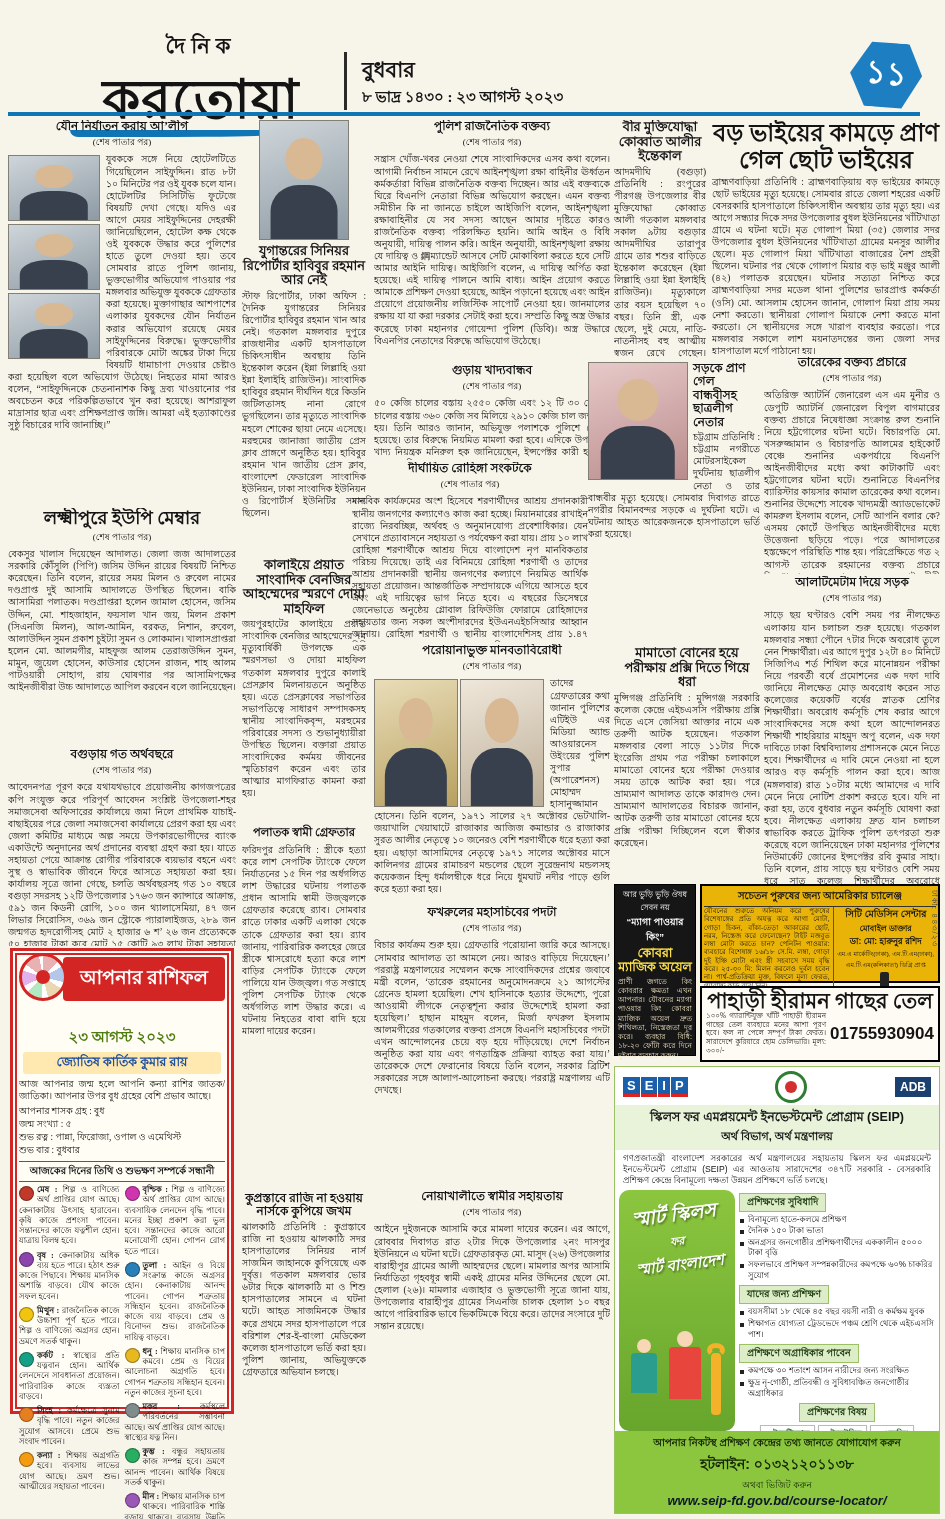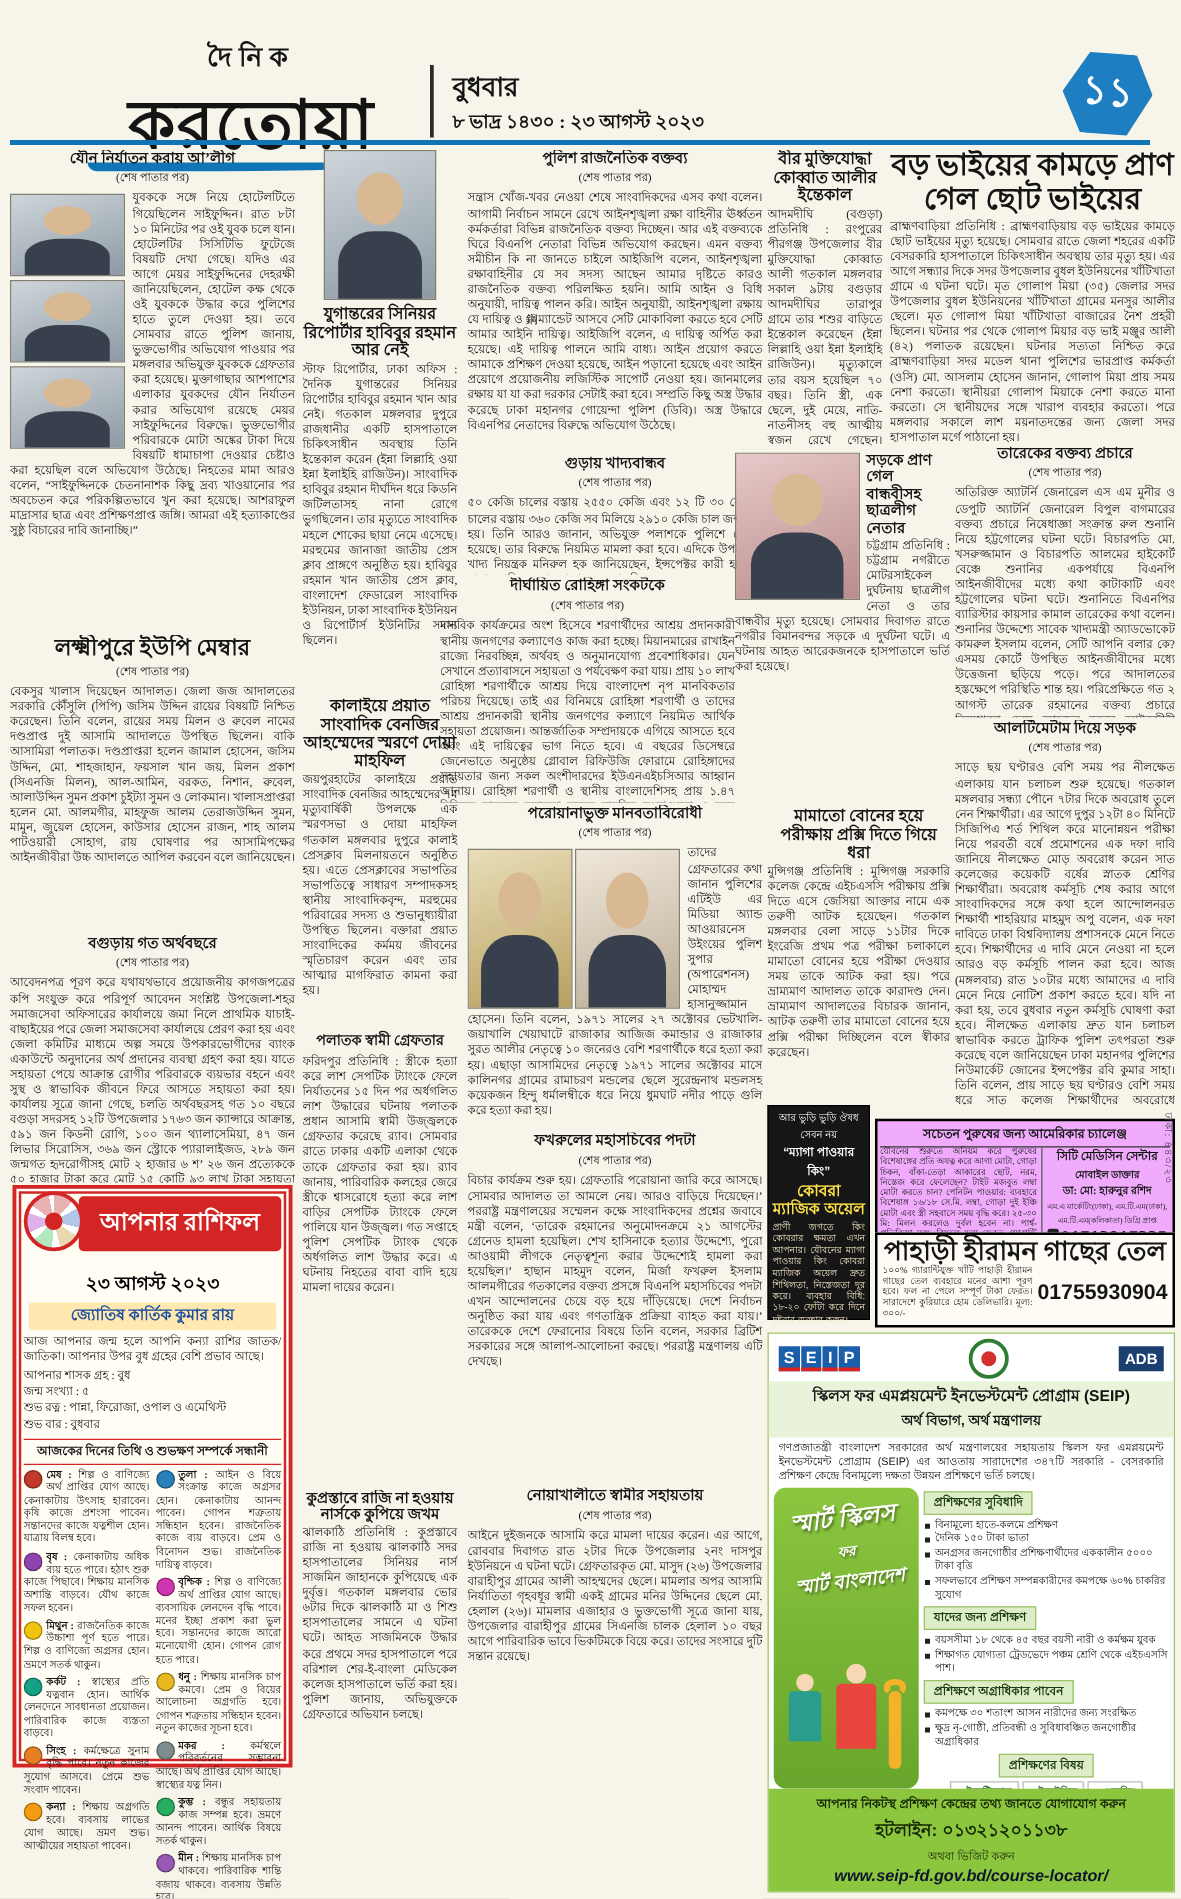--- a/index.html
+++ b/index.html
@@ -47,21 +47,21 @@
         border:3px solid #d42525;box-shadow:inset 0 0 0 2px #fff,inset 0 0 0 4px #d42525;
         padding:6px 6px 4px 6px;box-sizing:border-box;}
   .horo-head{position:relative;margin-left:44px;background:#d42525;color:#fff;font-weight:bold;
              font-size:19px;text-align:center;padding:6px 0;border-radius:4px;}
   .wheel{position:absolute;left:-44px;top:-4px;width:42px;height:42px;border-radius:50%;
          border:3px solid #d42525;background:
          conic-gradient(#e9b2b2 0 12%,#fff 0 17%,#b2c7e9 0 29%,#fff 0 34%,#e9d8b2 0 46%,#fff 0 51%,
                         #b2e9c0 0 63%,#fff 0 68%,#e0b2e9 0 80%,#fff 0 85%,#e9b2b2 0 97%,#fff 0);}
   .wheel::after{content:"";position:absolute;left:50%;top:50%;transform:translate(-50%,-50%);
                 width:14px;height:14px;border-radius:50%;background:#d42525;}
-  .horo-date{color:#000000;font-weight:bold;text-align:center;font-size:15px;margin:14px 0 2px 0;}
+  .horo-date{color:#4d7c0f;font-weight:bold;text-align:center;font-size:15px;margin:24px 0 2px 0;}
   .horo-astro{color:#1f4fa0;background:#ffe9b0;font-weight:bold;text-align:center;font-size:12.5px;
               border-radius:3px;padding:1px 0;margin:0 4px 4px 4px;}
   .horo-intro{font-size:9.3px;line-height:1.3;text-align:justify;margin:0 0 3px 0;}
   .fact{font-size:9.3px;line-height:1.4;}
   .horo-note{font-size:9.8px;font-weight:bold;text-align:center;margin:4px 0 3px 0;
              border-top:1px solid #d42525;border-bottom:1px solid #d42525;padding:1px 0;}
   .zo-grid{display:flex;gap:5px;}
   .zo-col{flex:1;}
   .zo{font-size:8.2px;line-height:1.25;text-align:justify;margin:0 0 4px 0;}
   .zi{float:left;width:13px;height:13px;border-radius:50%;margin:1px 3px 0 0;border:1px solid rgba(0,0,0,.35);}
@@ -72,21 +72,21 @@
   
   .cobra{position:absolute;left:614px;top:884px;width:82px;height:172px;background:#161616;
          color:#ffe24a;text-align:center;border:1px solid #000;padding:3px;box-sizing:border-box;
          font-family:"Liberation Sans",sans-serif;}
   .cobra .l1{font-size:8px;color:#fff;}
   .cobra .l2{font-size:9.5px;font-weight:bold;color:#fff;margin:1px 0;}
   .cobra .t{font-size:12.5px;font-weight:bold;line-height:1.1;margin:2px 0;}
   .cobra .b{font-size:7.4px;color:#f2e6c4;text-align:justify;line-height:1.25;}
   .cobra .p{font-size:9.5px;font-weight:bold;color:#fff;margin-top:3px;}
   .america{position:absolute;left:700px;top:884px;width:240px;height:99px;border:2px solid #000;
-           background:#f0abfc;box-sizing:border-box;padding:2px;font-family:Liberation Serif, serif;margin-top:11px;}
+           background:#eab308;box-sizing:border-box;padding:2px;font-family:Liberation Sans, sans-serif;}
   .america .kk{font-size:10px;font-weight:bold;text-align:center;border-bottom:1px solid #333;padding-bottom:1px;}
   .america .row{display:flex;gap:3px;}
   .america .left{flex:1.25;font-size:6.9px;text-align:justify;line-height:1.2;}
   .america .right{flex:1;text-align:center;border-left:1px solid #555;padding-left:2px;}
   .america .cn{font-size:9.5px;font-weight:bold;}
   .america .cs{font-size:8px;font-weight:bold;}
   .america .dr{font-size:8.5px;font-weight:bold;}
   .america .dg{font-size:6.2px;}
   .america .pn{font-size:14.5px;font-weight:bold;letter-spacing:.5px;}
   .america .ad2{font-size:6.6px;}
@@ -199,22 +199,22 @@
     <div class="zo-grid">
       <div class="zo-col">
         <p class="zo"><span class="zi c1"></span><b>মেষ :</b> <span>শিল্প ও বাণিজ্যে অর্থ প্রাপ্তির যোগ আছে। কেনাকাটায় উৎসাহ হারাবেন। কৃষি কাজে প্রশংসা পাবেন। সন্তানদের কাজে যত্নশীল হোন। যাত্রায় বিলম্ব হবে।</span></p>
         <p class="zo"><span class="zi c2"></span><b>বৃষ :</b> <span>কেনাকাটায় অধিক ব্যয় হতে পারে। হঠাৎ শুরু কাজে পিছাবে। শিক্ষায় মানসিক অশান্তি বাড়বে। যৌথ কাজে সফল হবেন।</span></p>
         <p class="zo"><span class="zi c3"></span><b>মিথুন :</b> <span>রাজনৈতিক কাজে উচ্চাশা পূর্ণ হতে পারে। শিল্প ও বাণিজ্যে অগ্রসর হোন। ভ্রমণে সতর্ক থাকুন।</span></p>
         <p class="zo"><span class="zi c4"></span><b>কর্কট :</b> <span>স্বাস্থ্যের প্রতি যত্নবান হোন। আর্থিক লেনদেনে সাবধানতা প্রয়োজন। পারিবারিক কাজে ব্যস্ততা বাড়বে।</span></p>
         <p class="zo"><span class="zi c5"></span><b>সিংহ :</b> <span>কর্মক্ষেত্রে সুনাম বৃদ্ধি পাবে। নতুন কাজের সুযোগ আসবে। প্রেমে শুভ সংবাদ পাবেন।</span></p>
         <p class="zo"><span class="zi c6"></span><b>কন্যা :</b> <span>শিক্ষায় অগ্রগতি হবে। ব্যবসায় লাভের যোগ আছে। ভ্রমণ শুভ। আত্মীয়ের সহায়তা পাবেন।</span></p>
       </div>
       <div class="zo-col">
+        <p class="zo"><span class="zi c8"></span><b>বৃশ্চিক :</b> <span>শিল্প ও বাণিজ্যে অর্থ প্রাপ্তির যোগ আছে। ব্যবসায়িক লেনদেন বৃদ্ধি পাবে। মনের ইচ্ছা প্রকাশ করা ভুল হবে। সন্তানদের কাজে আরো মনোযোগী হোন। গোপন রোগ হতে পারে।</span></p>
         <p class="zo"><span class="zi c7"></span><b>তুলা :</b> <span>আইন ও বিয়ে সংক্রান্ত কাজে অগ্রসর হোন। কেনাকাটায় আনন্দ পাবেন। গোপন শত্রুতায় সন্ধিহান হবেন। রাজনৈতিক কাজে ব্যয় বাড়বে। প্রেম ও বিনোদন শুভ। রাজনৈতিক দায়িত্ব বাড়বে।</span></p>
-        <p class="zo"><span class="zi c8"></span><b>বৃশ্চিক :</b> <span>শিল্প ও বাণিজ্যে অর্থ প্রাপ্তির যোগ আছে। ব্যবসায়িক লেনদেন বৃদ্ধি পাবে। মনের ইচ্ছা প্রকাশ করা ভুল হবে। সন্তানদের কাজে আরো মনোযোগী হোন। গোপন রোগ হতে পারে।</span></p>
         <p class="zo"><span class="zi c9"></span><b>ধনু :</b> <span>শিক্ষায় মানসিক চাপ কমবে। প্রেম ও বিয়ের আলোচনা অগ্রগতি হবে। গোপন শত্রুতায় সন্ধিহান হবেন। নতুন কাজের সূচনা হবে।</span></p>
         <p class="zo"><span class="zi c10"></span><b>মকর :</b> <span>কর্মস্থলে পরিবর্তনের সম্ভাবনা আছে। অর্থ প্রাপ্তির যোগ আছে। স্বাস্থ্যের যত্ন নিন।</span></p>
         <p class="zo"><span class="zi c11"></span><b>কুম্ভ :</b> <span>বন্ধুর সহায়তায় কাজ সম্পন্ন হবে। ভ্রমণে আনন্দ পাবেন। আর্থিক বিষয়ে সতর্ক থাকুন।</span></p>
         <p class="zo"><span class="zi c12"></span><b>মীন :</b> <span>শিক্ষায় মানসিক চাপ থাকবে। পারিবারিক শান্তি বজায় থাকবে। ব্যবসায় উন্নতি হবে।</span></p>
       </div>
     </div>
   </div>
 
   <div class="art" style="left:242px;top:120px;width:124px;height:436px;">
     <div class="ph ph-center"></div>

